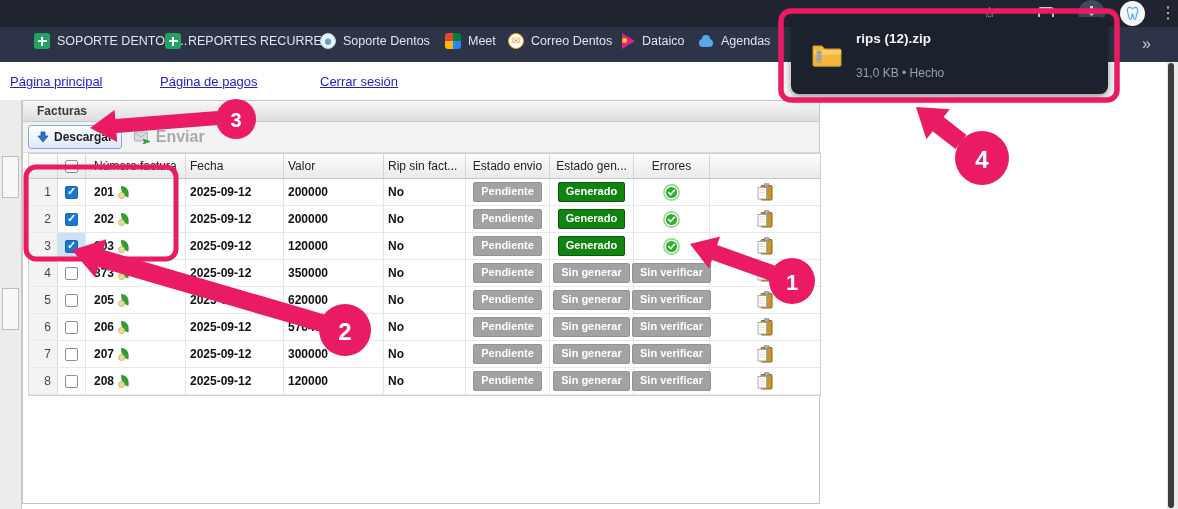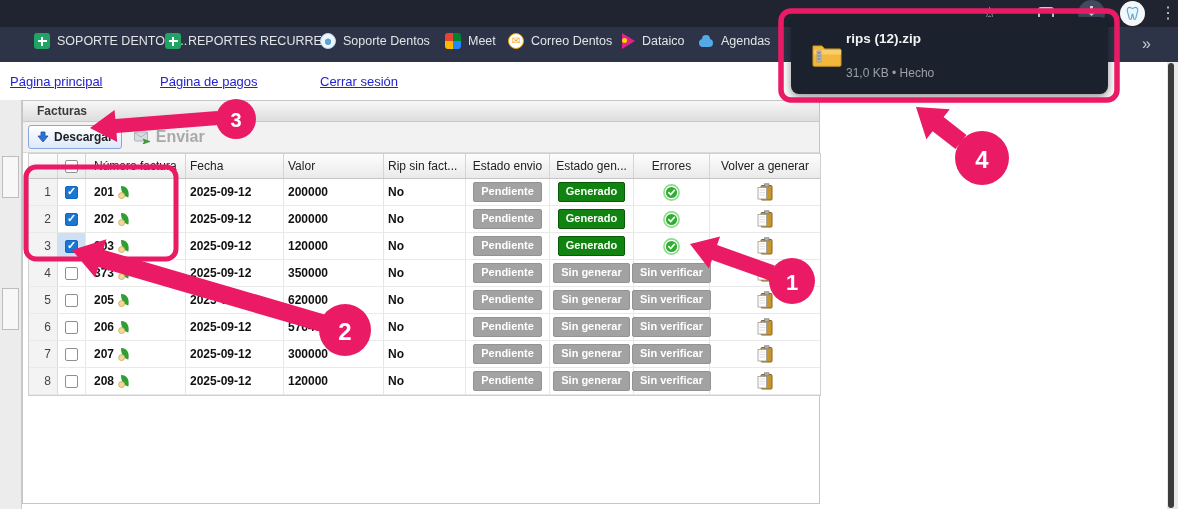--- a/index.html
+++ b/index.html
@@ -78,21 +78,21 @@
   .sel{background:#cfe0f4;}
   .cb{width:13px;height:13px;background:#fff;border:1px solid #8f8f8f;border-radius:2px;box-sizing:border-box;position:relative;cursor:pointer;}
   .cb.checked{background:#1976d2;border-color:#1565c0;}
   .cb.checked::after{content:"✓";position:absolute;left:1px;top:-2px;color:#fff;font-size:11px;font-weight:700;}
   .pill{display:inline-block;padding:2px 7px;border-radius:2px;font-size:11px;font-weight:700;color:#fff;line-height:1.2;white-space:nowrap;}
   .pill-gray{background:#a2a2a2;border:1px solid #939393;}
   .pill-green{background:#118311;border:1px solid #0a5a0a;}
 
   
   .popup{position:absolute;left:791px;top:17px;width:317px;height:77px;background:#1c222d;border-radius:8px;
-         z-index:40;box-shadow:0 3px 10px rgba(0,0,0,.45);display:flex;align-items:center;padding-left:21px;gap:4px;box-sizing:border-box;cursor:pointer;}
+         z-index:40;box-shadow:0 3px 10px rgba(0,0,0,.45);display:flex;align-items:center;padding-left:21px;gap:14px;box-sizing:border-box;cursor:pointer;}
   .popup-title{font-size:13.5px;font-weight:700;color:#f1f3f4;}
   .popup-meta{font-size:12px;color:#9aa0a6;margin-top:20px;}
 
   
   .anno{position:absolute;left:0;top:0;width:1178px;height:509px;z-index:50;pointer-events:none;}
   .anno text{font-family:"Liberation Sans",sans-serif;font-weight:700;fill:#fff;}
 
   
   .vscroll{position:absolute;right:0;top:62px;width:11px;height:447px;background:#e9e9e9;z-index:5;}
   .vthumb{position:absolute;left:1px;top:1px;width:6px;height:445px;background:#3b3b3b;border-radius:3px;cursor:pointer;}
@@ -186,21 +186,20 @@
         <div class="hcell c1">
             <div class="cb"></div>
           </div>
         <div class="hcell c2">Número factura</div>
         <div class="hcell c3">Fecha</div>
         <div class="hcell c4">Valor</div>
         <div class="hcell c5">Rip sin fact...</div>
         <div class="hcell c6">Estado envio</div>
         <div class="hcell c7">Estado gen...</div>
         <div class="hcell c8">Errores</div>
-        <div class="hcell c9">Volver a generar</div>
       </div>
       <div id="grid-body">
           <div class="row">
             <div class="cell c0 rownum">1</div>
             <div class="cell c1">
               <div class="cb checked"></div>
             </div>
             <div class="cell c2">
               <span>201</span>
               <svg width="13" height="14" viewBox="0 0 13 14">

